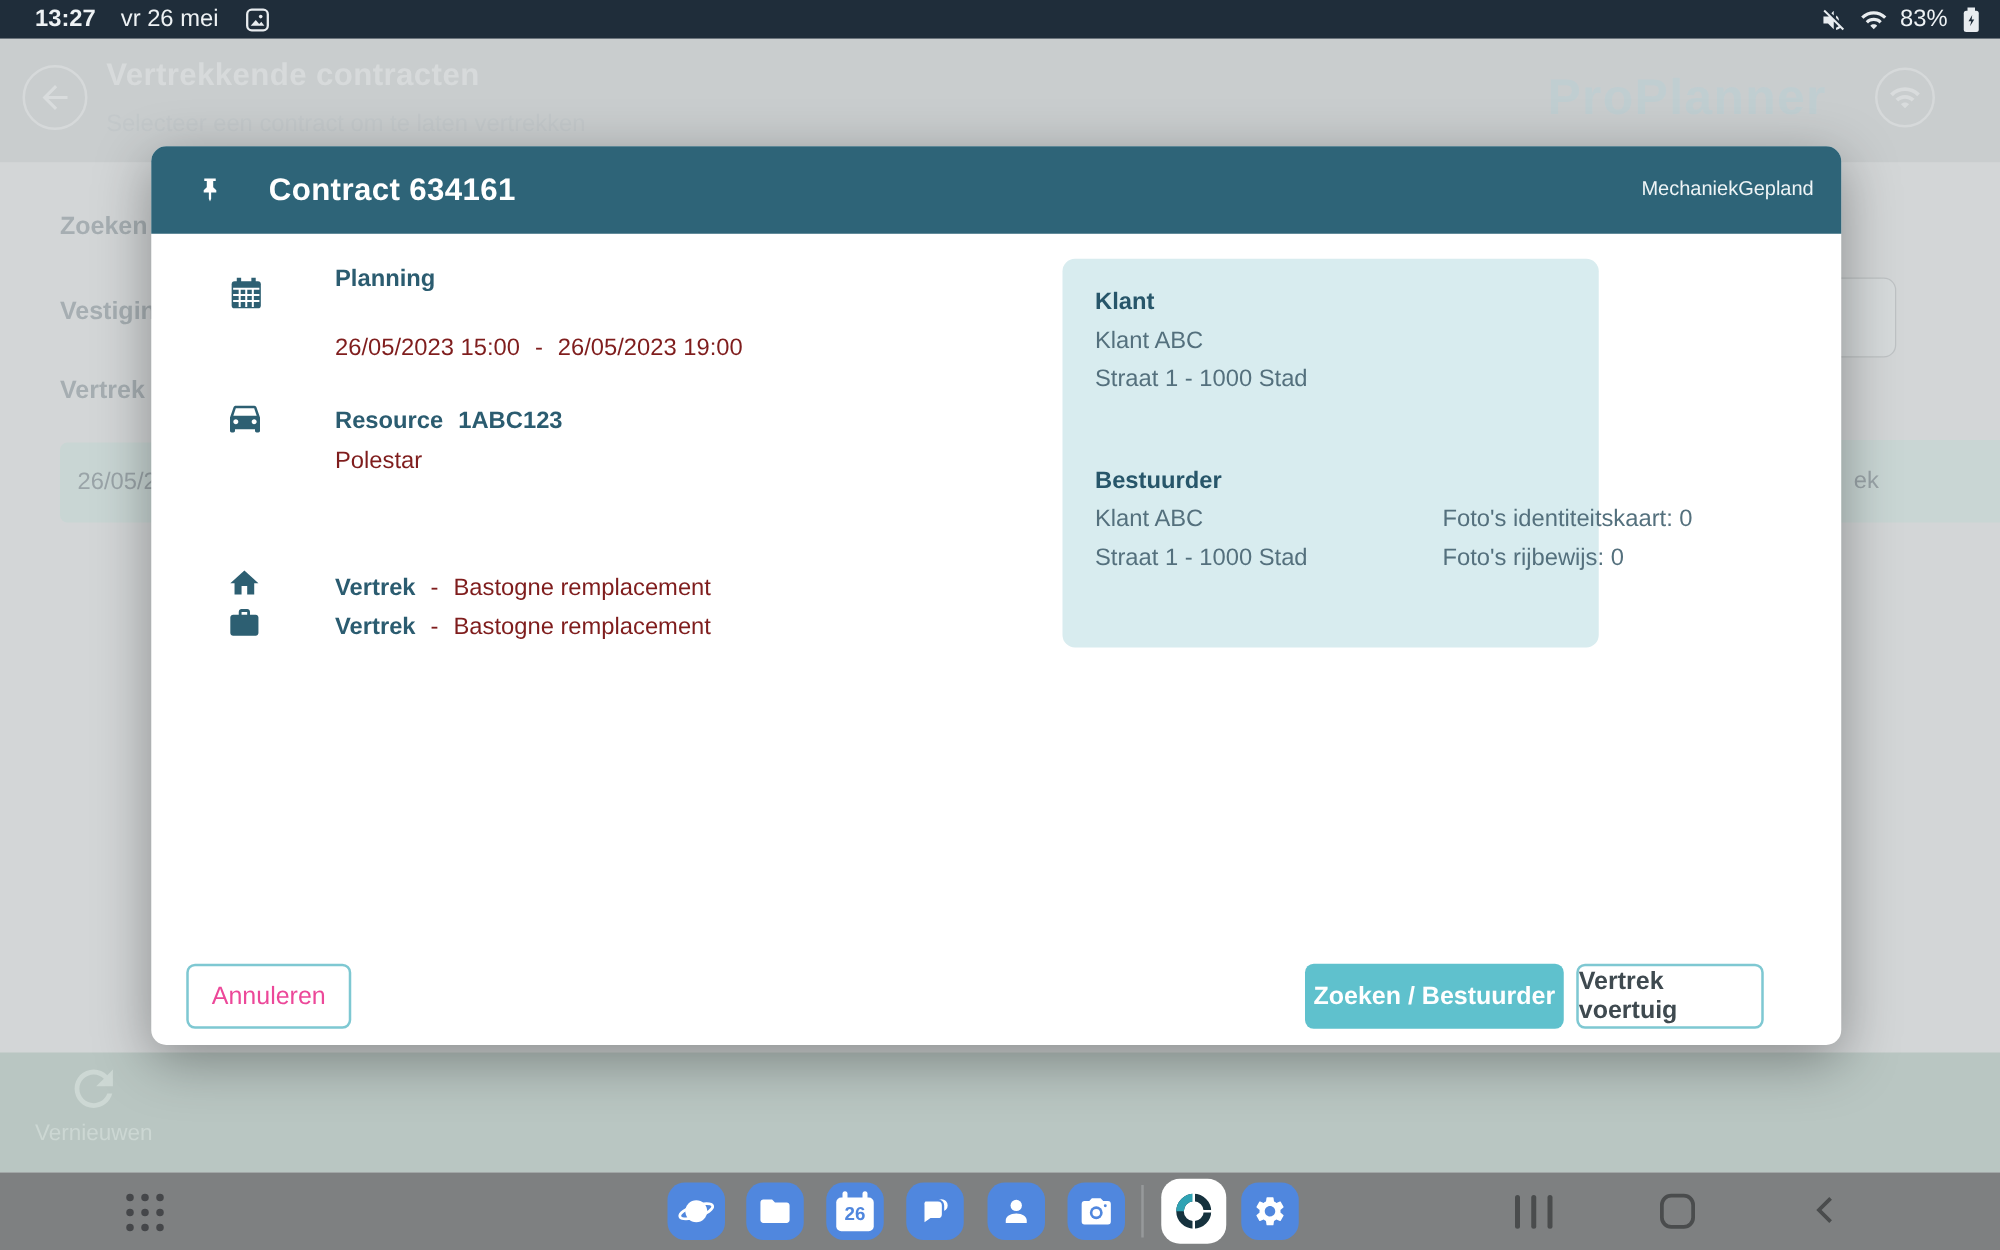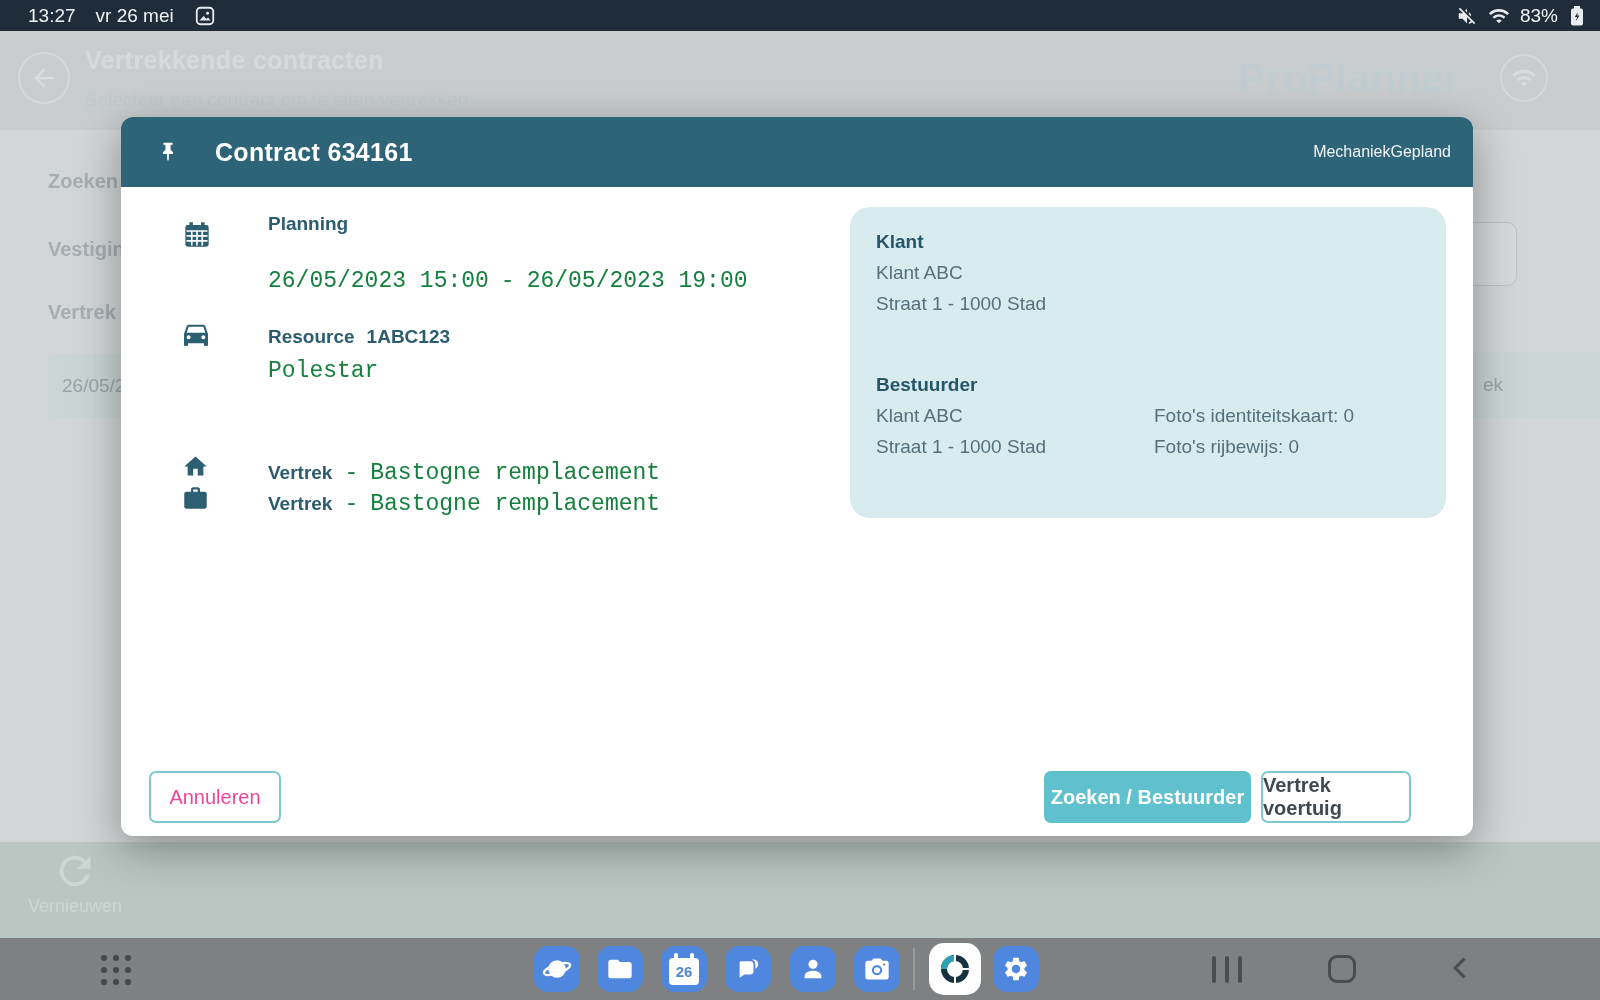--- a/index.html
+++ b/index.html
@@ -2,21 +2,21 @@
 <html><head>
 <meta charset="utf-8">
 <style>
   html,body{margin:0;padding:0;background:#222;}
   .screen{position:relative;width:1600px;height:1000px;overflow:hidden;
     font-family:"Liberation Sans",sans-serif;background:#d3d6d7;}
   
   .status-bar{position:absolute;left:0;top:0;width:1600px;height:31px;background:#1f2d3a;
     display:flex;align-items:center;color:#eef2f4;font-size:19px;}
   .sb-left{display:flex;align-items:center;gap:20px;padding-left:28px;}
-  .sb-time{font-weight:normal;}
+  .sb-time{font-weight:bold;}
   .sb-right{margin-left:auto;display:flex;align-items:center;gap:10px;padding-right:14px;}
   .sb-pct{font-size:19px;}
   
   .bg-header{position:absolute;left:0;top:31px;width:1600px;height:99px;background:#c9cdce;}
   .bg-body{position:absolute;left:0;top:130px;width:1600px;height:712px;background:#d3d6d7;}
   .bg-footer{position:absolute;left:0;top:842px;width:1600px;height:96px;background:#b9c6c2;}
   .back-circle{position:absolute;left:18px;top:52px;width:52px;height:52px;border:2px solid #d6d9da;
     border-radius:50%;display:flex;align-items:center;justify-content:center;box-sizing:border-box;}
   .bg-title{position:absolute;left:85px;top:46px;font-size:25px;font-weight:bold;color:#d7dadb;letter-spacing:.3px;}
   .bg-subtitle{position:absolute;left:85px;top:89px;font-size:19px;color:#c3c8ca;}
@@ -31,24 +31,24 @@
   .bg-refresh{position:absolute;left:52px;top:848px;width:46px;height:46px;}
   .bg-refresh-label{position:absolute;left:28px;top:896px;font-size:18px;color:#ccd7d3;}
   
   .modal{position:absolute;left:121px;top:117px;width:1352px;height:719px;background:#ffffff;
     border-radius:12px;box-shadow:0 12px 45px rgba(0,0,0,.35);z-index:5;}
   .modal-header{position:absolute;left:0;top:0;width:100%;height:70px;background:#2e6478;
     border-radius:12px 12px 0 0;display:flex;align-items:center;box-sizing:border-box;padding:0 22px 0 36px;}
   .modal-title{color:#fff;font-size:25px;font-weight:bold;margin-left:36px;letter-spacing:.3px;}
   .modal-tags{margin-left:auto;display:flex;color:#eef4f6;font-size:16px;}
   .sec-label{font-size:19px;font-weight:bold;color:#2b5c70;}
-  .sec-value{font-size:23px;color:#15803d;font-family:Liberation Mono, monospace;}
+  .sec-value{font-size:19px;color:#7f1d1d;}
   .row{position:absolute;display:flex;gap:12px;align-items:baseline;white-space:nowrap;}
   .micon{position:absolute;}
-  .panel{position:absolute;left:729px;top:90px;width:596px;height:311px;background:#d8ecef;border-radius:20px;}
+  .panel{position:absolute;left:729px;top:90px;width:429px;height:311px;background:#d8ecef;border-radius:10px;}
   .p-item{position:absolute;font-size:19px;color:#54707d;white-space:nowrap;}
   .p-title{font-weight:bold;color:#27566a;}
   .btn{position:absolute;top:654px;height:52px;border-radius:7px;display:flex;align-items:center;
     justify-content:center;font-size:20px;box-sizing:border-box;cursor:pointer;}
   .btn-outline{background:#fff;border:2px solid #7ec8d2;color:#ec4899;}
   .btn-fill{background:#5fc1cd;color:#fff;font-weight:bold;border:none;}
   
   .taskbar{position:absolute;left:0;top:938px;width:1600px;height:62px;background:#7e8081;z-index:6;}
   .squircle{position:absolute;top:946px;width:46px;height:46px;border-radius:14px;background:#5087de;
     display:flex;align-items:center;justify-content:center;z-index:7;}

